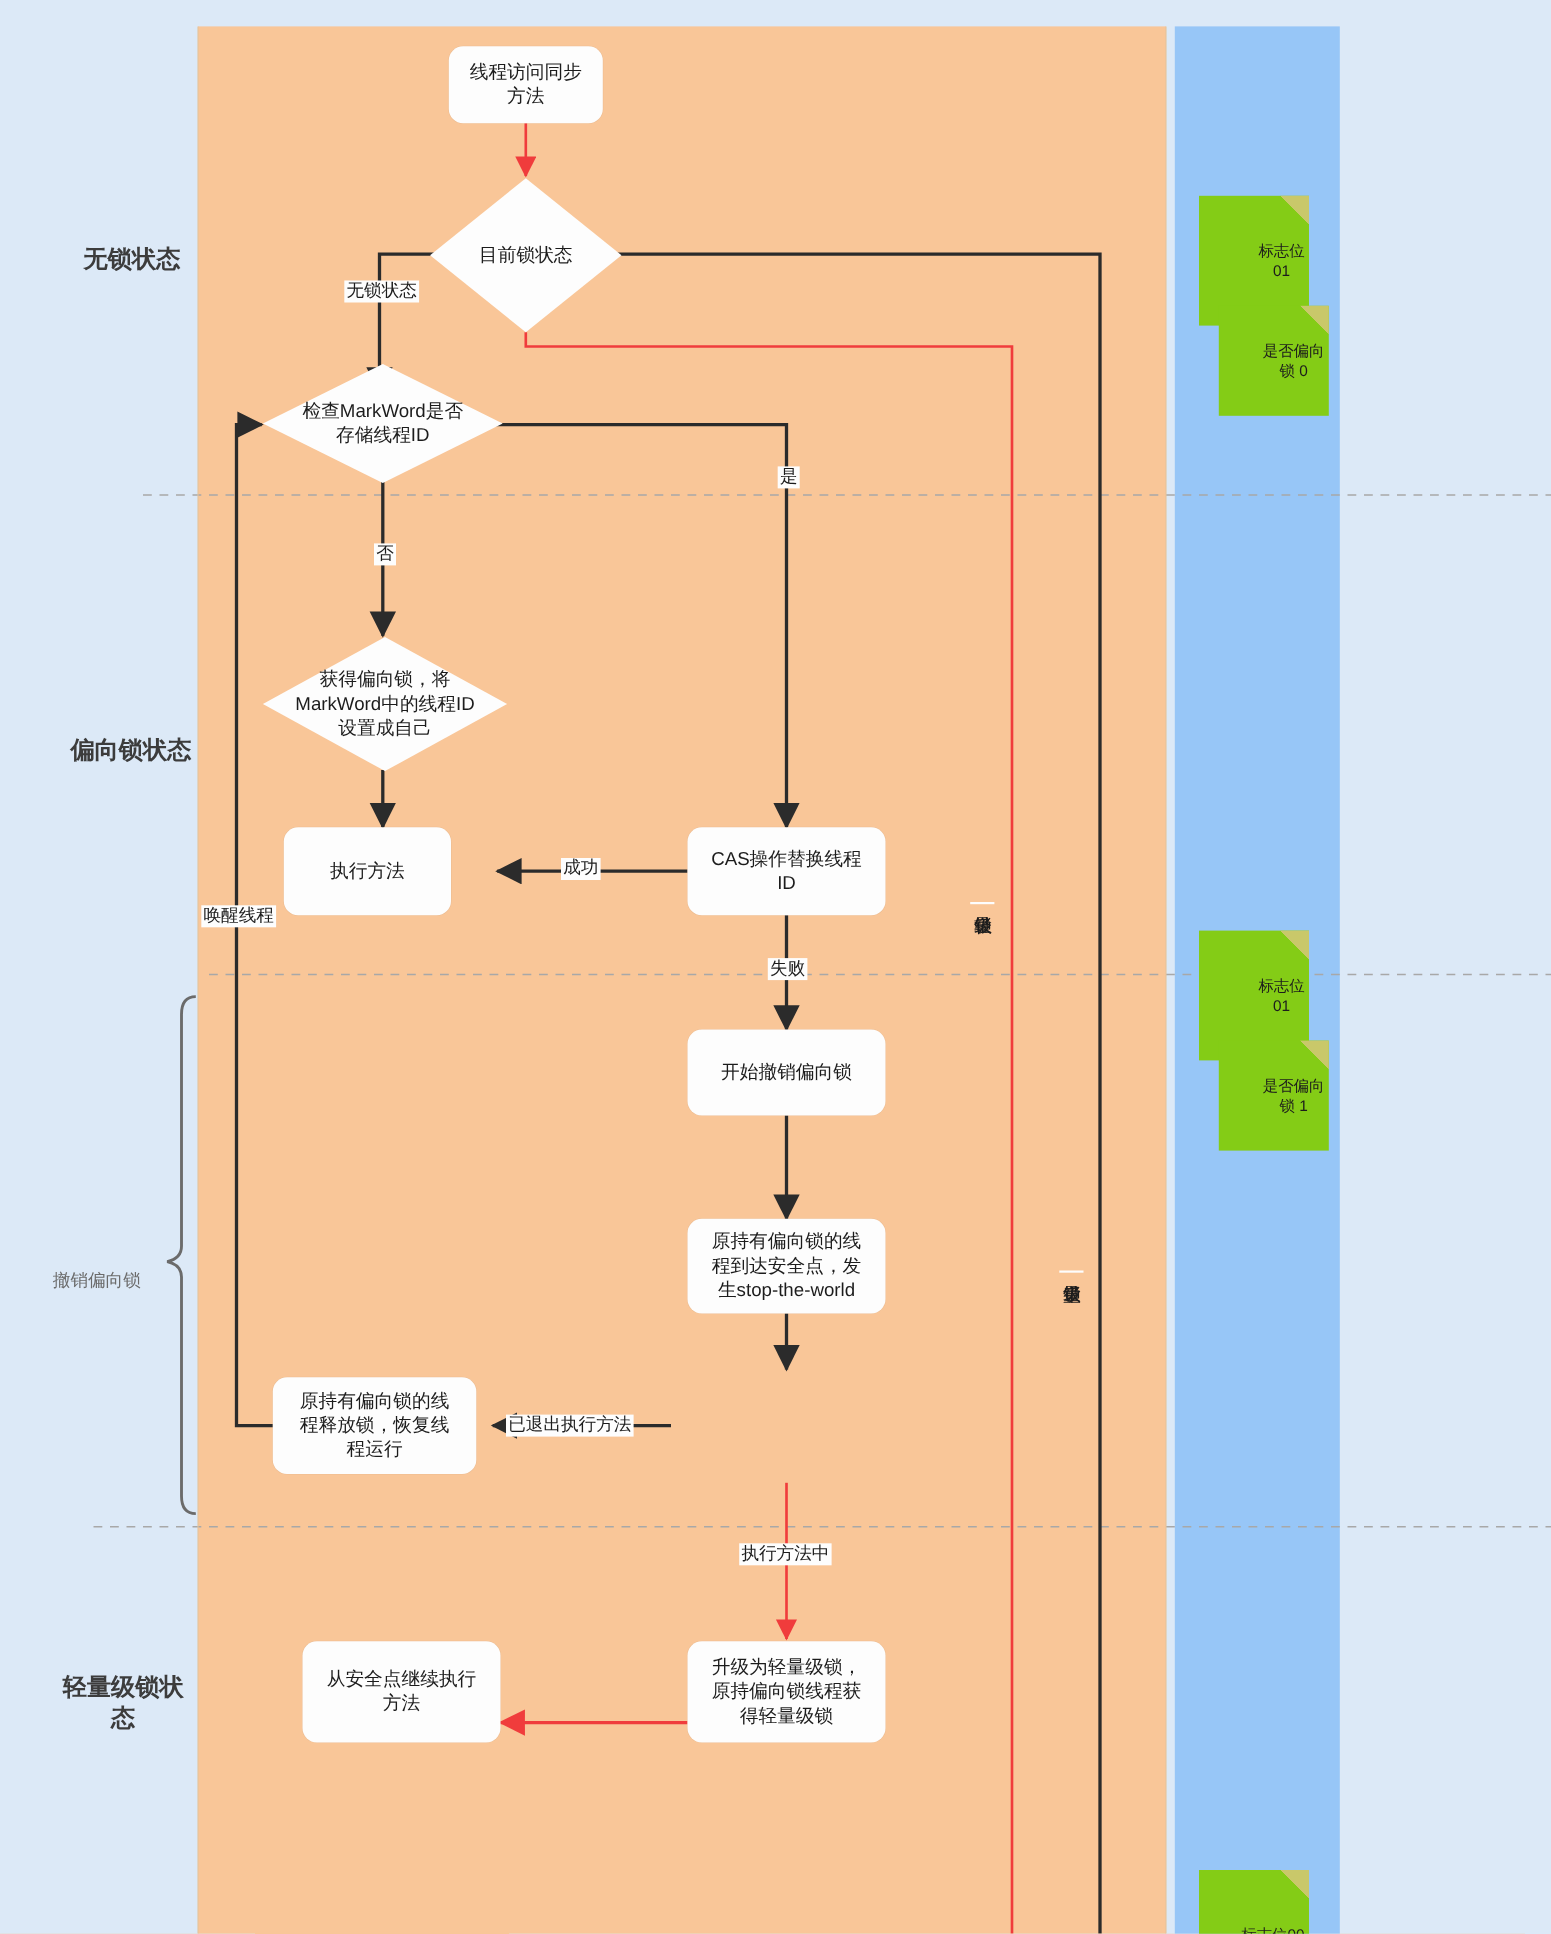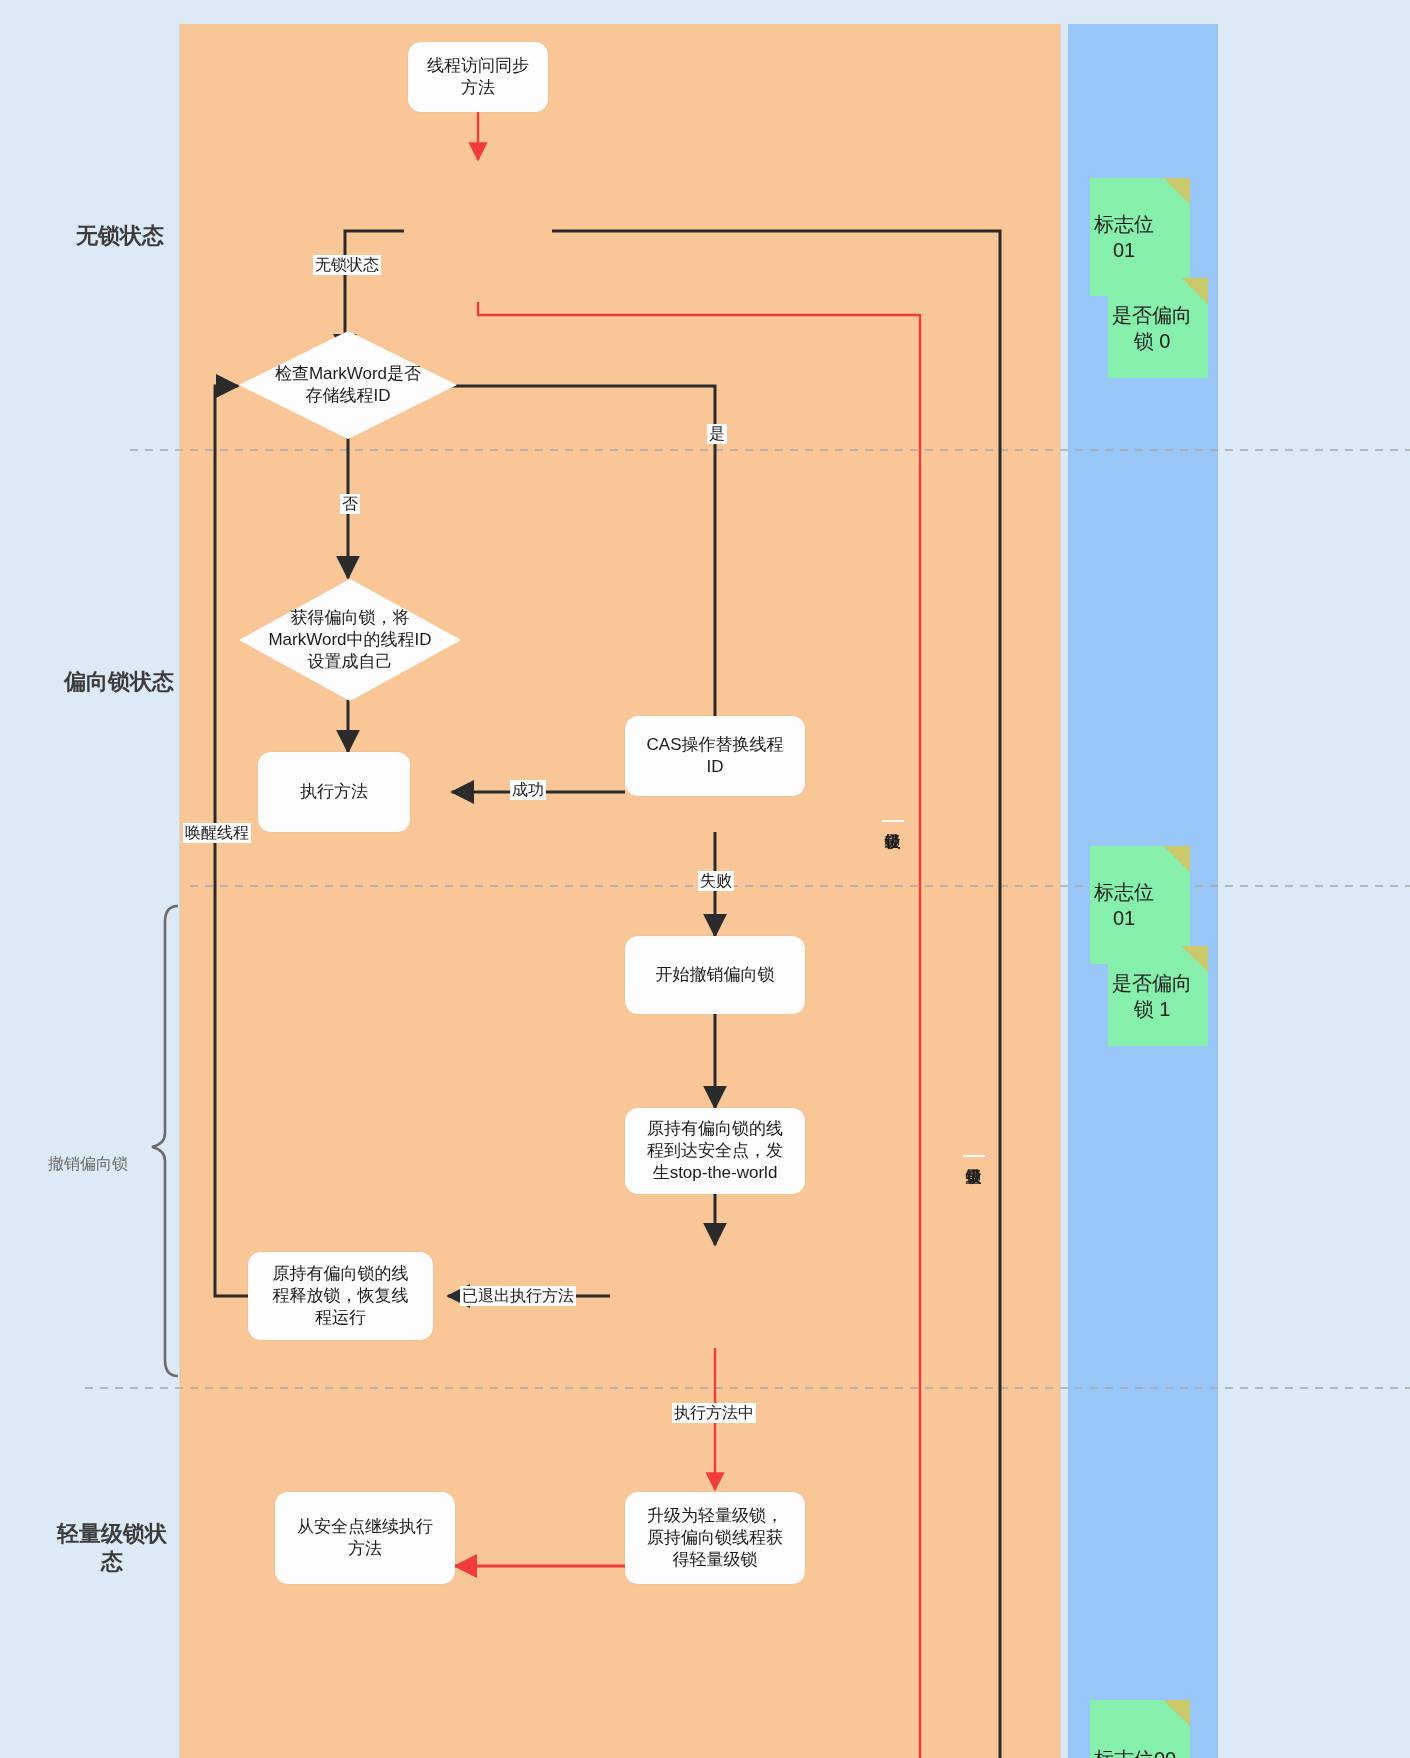--- a/index.html
+++ b/index.html
@@ -73,26 +73,26 @@
   .bracket-label{
     position:absolute;
     font-size:16px;
     color:#6b6b6b;
     white-space:nowrap;
   }
 
   
   .sticky{
     position:absolute;
-    background:#86efac;
+    background:#84cc16;
     color:#1c1c1c;
-    font-size:20px;
+    font-size:14px;
     line-height:1.3;
     text-align:center;
-    display:flex;align-items:center;justify-content:flex-start;
+    display:flex;align-items:center;justify-content:flex-end;
     box-sizing:border-box;
     padding:6px 4px;
   }
   .sticky .fold{
     position:absolute;right:0;top:0;width:26px;height:26px;
     background:linear-gradient(225deg,#c9c86a 0%,#c9c86a 50%,transparent 50%);
   }
 </style>
 </head>
 <body>
@@ -150,20 +150,26 @@
     <path d="M478,302 L478,315 L920,315 L920,1758" stroke="#f03c3c" stroke-width="2.4" fill="none"></path>
 
     <path d="M178,906 Q165,906 165,922 L165,1133 Q165,1144 152,1147 Q165,1150 165,1161 L165,1360 Q165,1376 178,1376" stroke="#6b6b6b" stroke-width="2.6" fill="none"></path>
   </svg>
 
   <div class="node proc" style="left:408px;top:42px;width:140px;height:70px;">
     <span style="white-space:pre-line">线程访问同步
 方法</span>
   </div>
 
+  <div class="diamond-wrap" style="left:390px;top:161px;width:176px;height:142px;">
+    <svg width="176" height="142" viewBox="0 0 176 142">
+        <polygon points="88,1 175,71 88,141 1,71" fill="#fdfdfd"></polygon>
+      </svg>
+    <div class="diamond-txt" style="white-space:pre-line">目前锁状态</div>
+  </div>
 
   <div class="diamond-wrap" style="left:238px;top:330px;width:220px;height:110px;">
     <svg width="220" height="110" viewBox="0 0 220 110">
         <polygon points="110,1 219,55 110,109 1,55" fill="#fdfdfd"></polygon>
       </svg>
     <div class="diamond-txt" style="white-space:pre-line">检查MarkWord是否
 存储线程ID</div>
   </div>
 
   <div class="diamond-wrap" style="left:238px;top:578px;width:224px;height:124px;">
@@ -172,21 +178,21 @@
       </svg>
     <div class="diamond-txt" style="white-space:pre-line">获得偏向锁，将
 MarkWord中的线程ID
 设置成自己</div>
   </div>
 
   <div class="node proc" style="left:258px;top:752px;width:152px;height:80px;">
     <span style="white-space:pre-line">执行方法</span>
   </div>
 
-  <div class="node proc" style="left:625px;top:716px;width:180px;height:80px;">
+  <div class="node proc" style="left:625px;top:752px;width:180px;height:80px;">
     <span style="white-space:pre-line">CAS操作替换线程
 ID</span>
   </div>
 
   <div class="node proc" style="left:625px;top:936px;width:180px;height:78px;">
     <span style="white-space:pre-line">开始撤销偏向锁</span>
   </div>
 
   <div class="node proc" style="left:625px;top:1108px;width:180px;height:86px;">
     <span style="white-space:pre-line">原持有偏向锁的线

